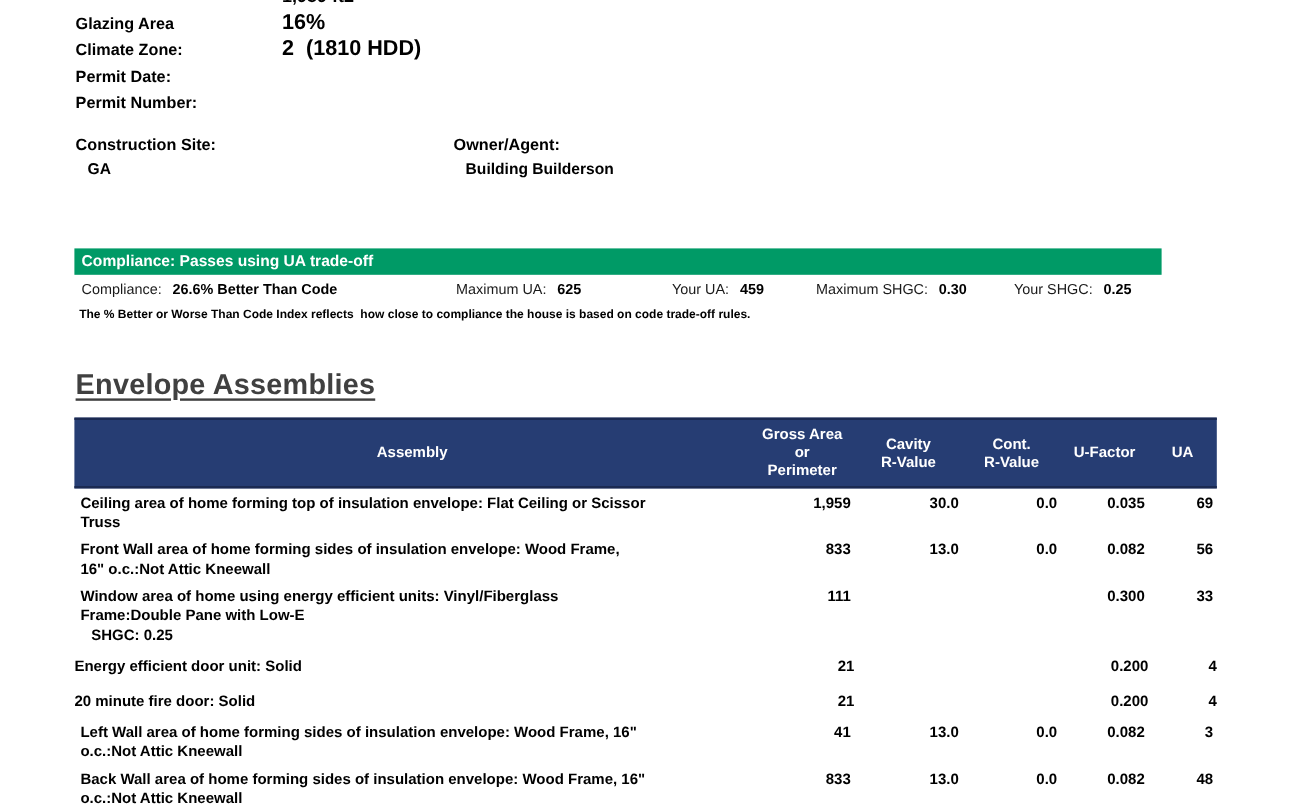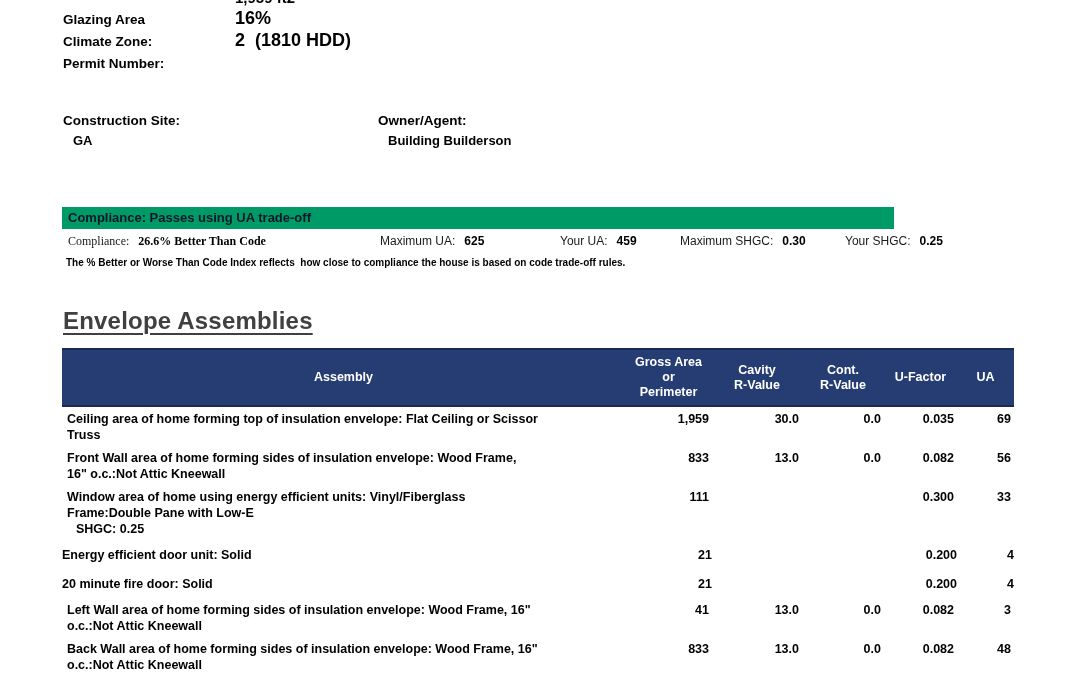--- a/index.html
+++ b/index.html
@@ -22,23 +22,23 @@
   
   .contacts{position:absolute;top:113px;left:0;width:1080px;height:50px;}
   .contact-col{position:absolute;top:0;}
   .contact-col.c0{left:63px;}
   .contact-col.c1{left:378px;}
   .contact-col.c2{left:678px;}
   .contact-label{font-size:13.5px;font-weight:bold;}
   .contact-value{font-size:13px;font-weight:bold;padding-left:10px;padding-top:5px;}
   
   .banner{
-    position:absolute;left:62px;top:207px;width:832px;height:22px;
+    position:absolute;left:62px;top:207px;width:906px;height:22px;
     box-sizing:border-box;
-    color:#0f172a;font-size:13px;font-weight:bold;
+    color:#ffffff;font-size:13px;font-weight:bold;
     padding:3px 0 0 6px;
   }
   .stats{position:absolute;left:0;top:234px;width:1080px;height:16px;}
   .stat-group{position:absolute;top:0;white-space:pre;font-size:12px;}
   .stat-label{color:#1a1a1a;}
   .stat-value{font-weight:bold;padding-left:9px;}
   .note{position:absolute;left:66px;top:256px;width:760px;}
   .note-line{font-size:10px;font-weight:bold;line-height:13px;white-space:pre;}
   
   .section-title{
@@ -69,38 +69,39 @@
 </head>
 <body>
 
 <div class="page">
 
   <span class="clipped-value">1,959 ft2</span>
 
   <div class="info-rows" id="info-rows">
       <div class="info-row"><span class="info-label">Glazing Area</span><span class="info-value">16%</span></div>
       <div class="info-row"><span class="info-label">Climate Zone:</span><span class="info-value">2  (1810 HDD)</span></div>
+      <div class="info-row"><span class="info-label">Permit Date:</span><span class="info-value"></span></div>
       <div class="info-row"><span class="info-label">Permit Number:</span><span class="info-value"></span></div>
     </div>
 
   <div class="contacts" id="contacts">
       <div class="contact-col c0">
         <div class="contact-label">Construction Site:</div>
         <div class="contact-value">GA</div>
       </div>
       <div class="contact-col c1">
         <div class="contact-label">Owner/Agent:</div>
         <div class="contact-value">Building Builderson</div>
       </div>
     </div>
 
   <div class="banner" style="background: rgb(0, 154, 102);">Compliance: Passes using UA trade-off</div>
 
   <div class="stats" id="stats">
-      <span class="stat-group" style="left: 68px; font-family: Liberation Serif, serif;"><span class="stat-label">Compliance:</span><span class="stat-value">26.6% Better Than Code</span></span>
+      <span class="stat-group" style="left: 68px;"><span class="stat-label">Compliance:</span><span class="stat-value">26.6% Better Than Code</span></span>
       <span class="stat-group" style="left: 380px;"><span class="stat-label">Maximum UA:</span><span class="stat-value">625</span></span>
       <span class="stat-group" style="left: 560px;"><span class="stat-label">Your UA:</span><span class="stat-value">459</span></span>
       <span class="stat-group" style="left: 680px;"><span class="stat-label">Maximum SHGC:</span><span class="stat-value">0.30</span></span>
       <span class="stat-group" style="left: 845px;"><span class="stat-label">Your SHGC:</span><span class="stat-value">0.25</span></span>
     </div>
 
   <div class="note" id="note">
       <div class="note-line">The % Better or Worse Than Code Index reflects  how close to compliance the house is based on code trade-off rules.</div>
     </div>
 

